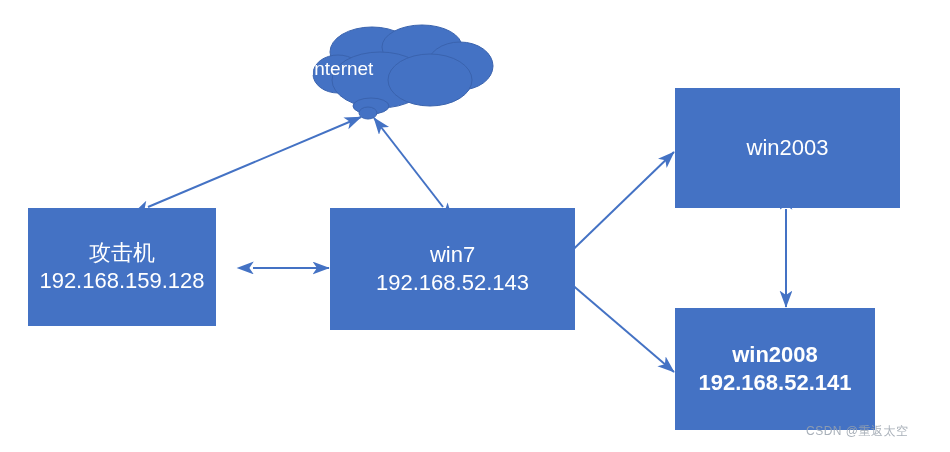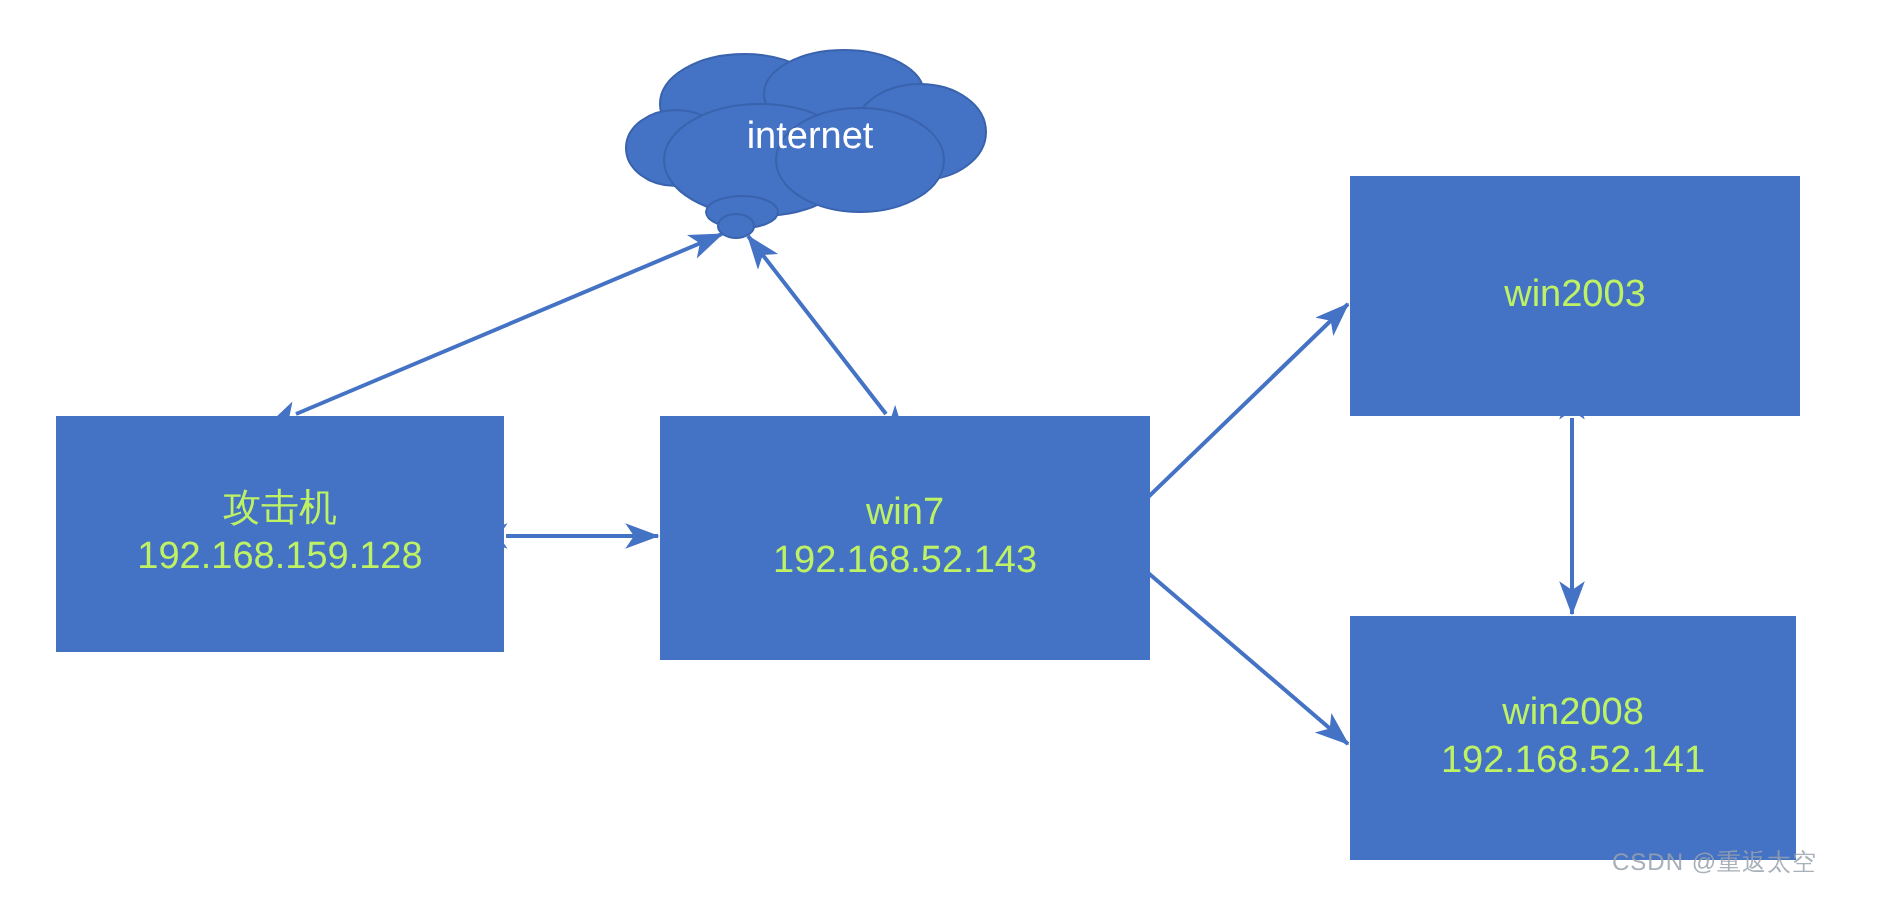--- a/index.html
+++ b/index.html
@@ -25,46 +25,46 @@
     flex-direction: column;
     align-items: center;
     justify-content: center;
     color: #ffffff;
     z-index: 3;
   }
   .node-line {
     display: block;
     white-space: nowrap;
     line-height: 1.28;
-    font-size: 19px;
-    color: #bef264;
+    font-size: 22px;
+    color: #ffffff;
     text-align: left;
   }
   
-  #box-attacker { left: 28px;  top: 208px; width: 224px; height: 118px; }
+  #box-attacker { left: 28px;  top: 208px; width: 188px; height: 118px; }
   #box-win7     { left: 330px; top: 208px; width: 245px; height: 122px; }
   #box-win2003  { left: 675px; top: 88px;  width: 225px; height: 120px; }
-  #box-win2008  { left: 675px; top: 308px; width: 223px; height: 122px; }
+  #box-win2008  { left: 675px; top: 308px; width: 200px; height: 122px; font-weight: bold; }
 
   
   #cloud {
     position: absolute;
     left: 310px;
     top: 22px;
     width: 190px;
     height: 100px;
     z-index: 3;
   }
   #cloud svg { display: block; }
   .cloud-label {
     position: absolute;
     left: 310px;
     top: 58px;
     width: 190px;
-    text-align: center;
+    text-align: left;
     font-size: 19px;
     color: #ffffff;
     z-index: 4;
     pointer-events: none;
   }
   
   #arrows {
     position: absolute;
     left: 0; top: 0;
     width: 950px;

